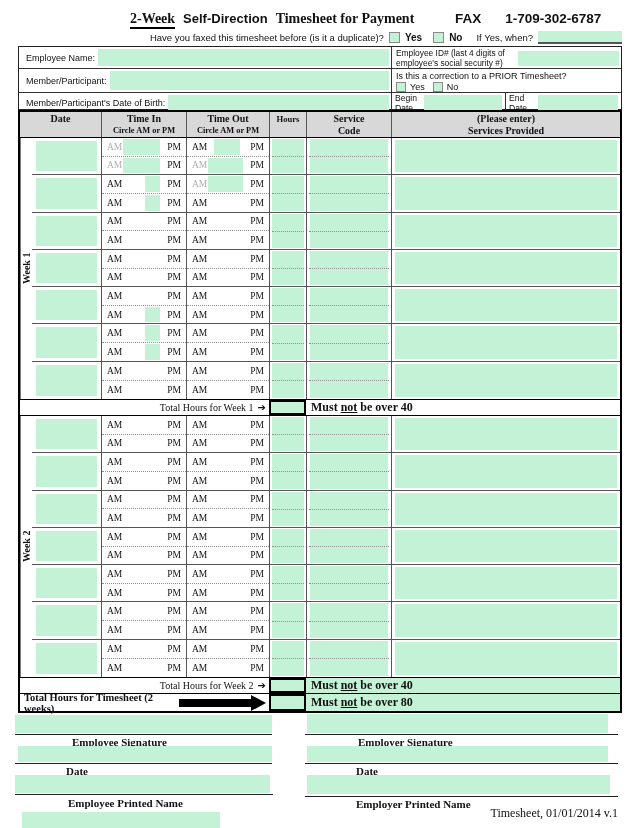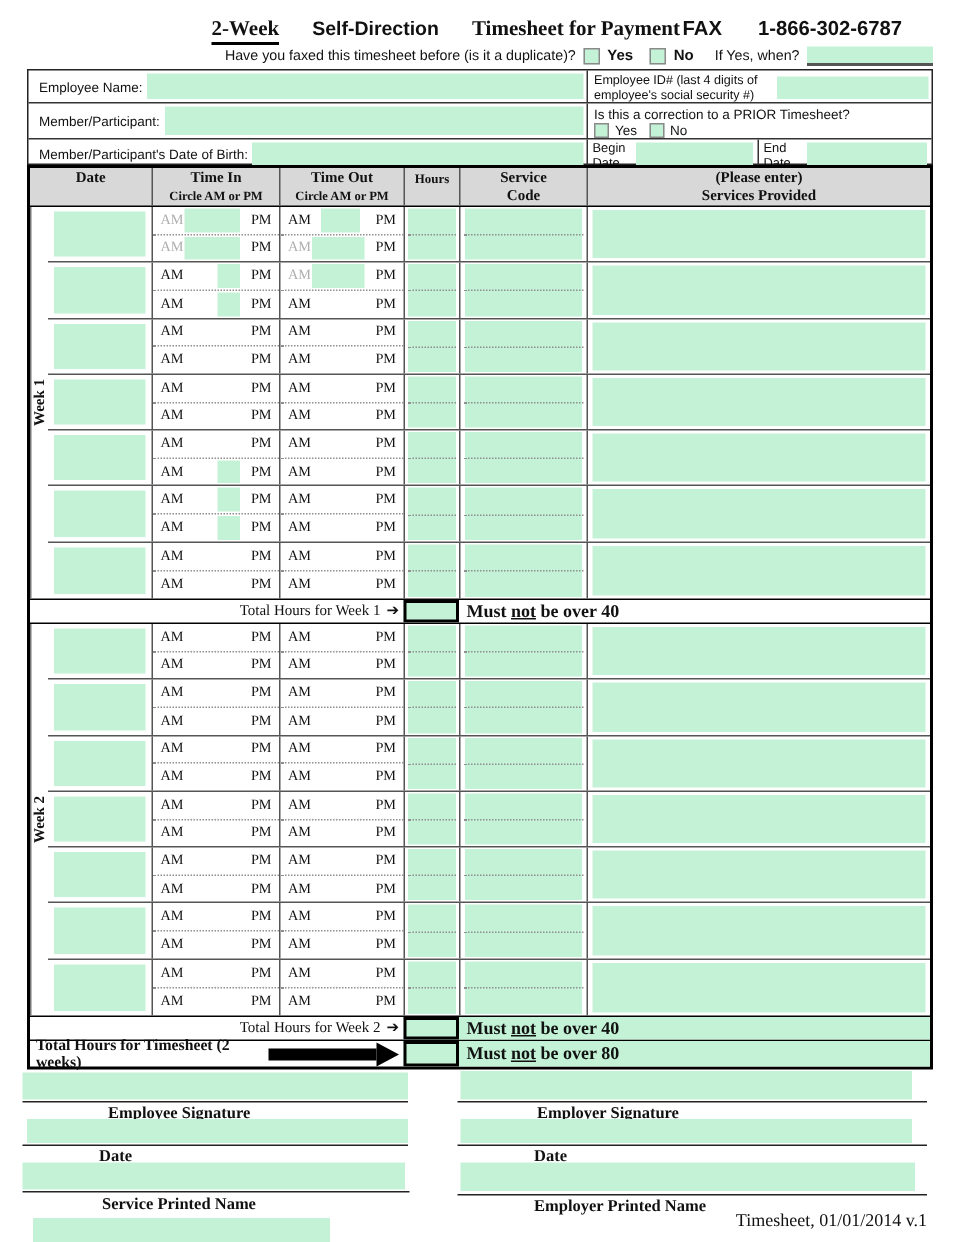--- a/index.html
+++ b/index.html
@@ -9,21 +9,21 @@
   }
   *{box-sizing:border-box;margin:0;padding:0;}
   html,body{background:#e9e9e9;}
   .page{
     position:relative;width:640px;height:828px;background:#ffffff;
     font-family:"Liberation Sans","DejaVu Sans",sans-serif;color:#111;
     overflow:hidden;margin:0 auto;
   }
 
   
-  .title-row{position:absolute;top:11px;left:130px;display:flex;align-items:baseline;gap:22px;margin-left:11px;}
+  .title-row{position:absolute;top:11px;left:130px;display:flex;align-items:baseline;gap:8px;}
   .title-prefix{font-family:"Liberation Serif","DejaVu Serif",serif;font-weight:bold;font-size:14px;border-bottom:2px solid #000;}
   .title-mid{font-weight:bold;font-size:13px;}
   .title-suffix{font-family:"Liberation Serif","DejaVu Serif",serif;font-weight:bold;font-size:14px;}
   .fax-group{position:absolute;top:11px;left:455px;display:flex;gap:24px;font-weight:bold;font-size:13.5px;}
 
   
   .dup-row{position:absolute;top:31px;left:18px;width:604px;display:flex;align-items:center;justify-content:flex-end;gap:5px;font-size:9.5px;}
   .checkbox{display:inline-block;width:11px;height:11px;background:var(--green);border:1px solid #8a8a8a;}
   .dup-row .bold{font-weight:bold;font-size:10px;}
   .ifyes{margin-left:9px;}
@@ -109,21 +109,21 @@
 
 <div class="page">
 
   <div class="title-row">
     <span class="title-prefix">2-Week</span>
     <span class="title-mid">Self-Direction</span>
     <span class="title-suffix">Timesheet for Payment</span>
   </div>
   <div class="fax-group">
     <span>FAX</span>
-    <span>1-866-302-6787</span>
+    <span>1-709-302-6787</span>
   </div>
 
   <div class="dup-row">
     <span>Have you faxed this timesheet before (is it a duplicate)?</span>
     <span class="checkbox"></span>
     <span class="bold">Yes</span>
     <span class="checkbox" style="margin-left:6px;"></span>
     <span class="bold">No</span>
     <span class="ifyes">If Yes, when?</span>
     <span class="when-input"></span>
@@ -780,21 +780,21 @@
   <div class="sig-box" style="left:15px;top:715px;width:257px;height:18px;"></div>
   <div class="sig-line" style="left:15px;top:734px;width:257px;"></div>
   <div class="sig-label" style="left:26px;top:736px;">Employee Signature</div>
 
   <div class="sig-box" style="left:18px;top:746px;width:254px;height:16px;"></div>
   <div class="sig-line" style="left:15px;top:763px;width:257px;"></div>
   <div class="sig-label" style="left:20px;top:765px;">Date</div>
 
   <div class="sig-box" style="left:15px;top:775px;width:255px;height:18px;"></div>
   <div class="sig-line" style="left:15px;top:794px;width:258px;"></div>
-  <div class="sig-label" style="left:22px;top:797px;">Service Printed Name</div>
+  <div class="sig-label" style="left:22px;top:797px;">Employee Printed Name</div>
 
   <div class="sig-box" style="left:22px;top:812px;width:198px;height:16px;"></div>
 
   <div class="sig-box" style="left:307px;top:714px;width:301px;height:19px;"></div>
   <div class="sig-line" style="left:305px;top:734px;width:313px;"></div>
   <div class="sig-label" style="left:312px;top:736px;">Employer Signature</div>
 
   <div class="sig-box" style="left:307px;top:746px;width:301px;height:16px;"></div>
   <div class="sig-line" style="left:305px;top:763px;width:313px;"></div>
   <div class="sig-label" style="left:310px;top:765px;">Date</div>

